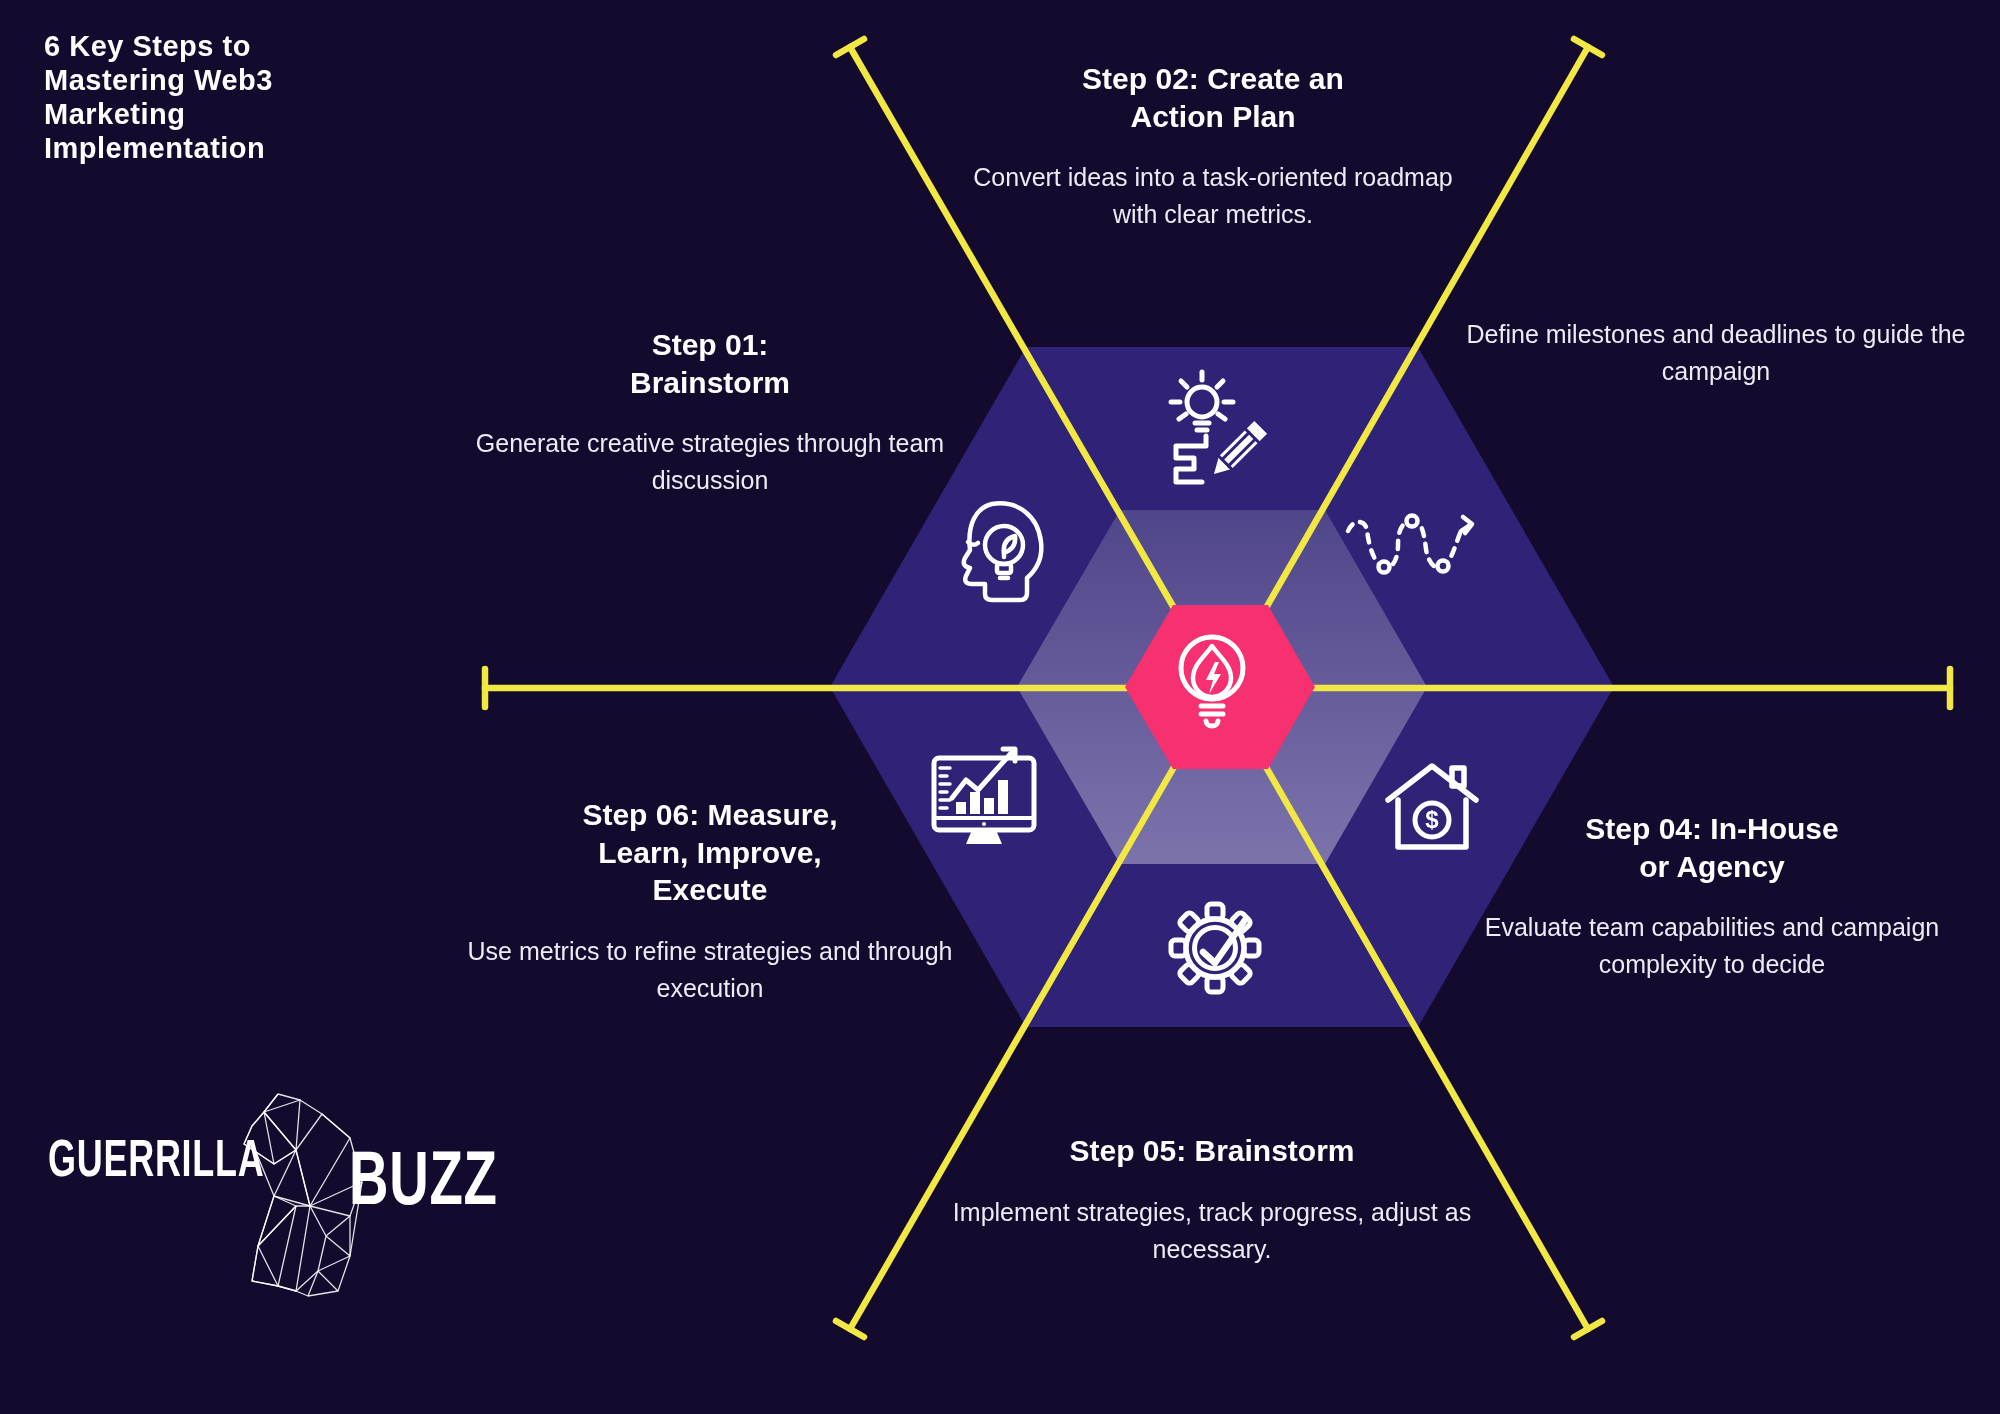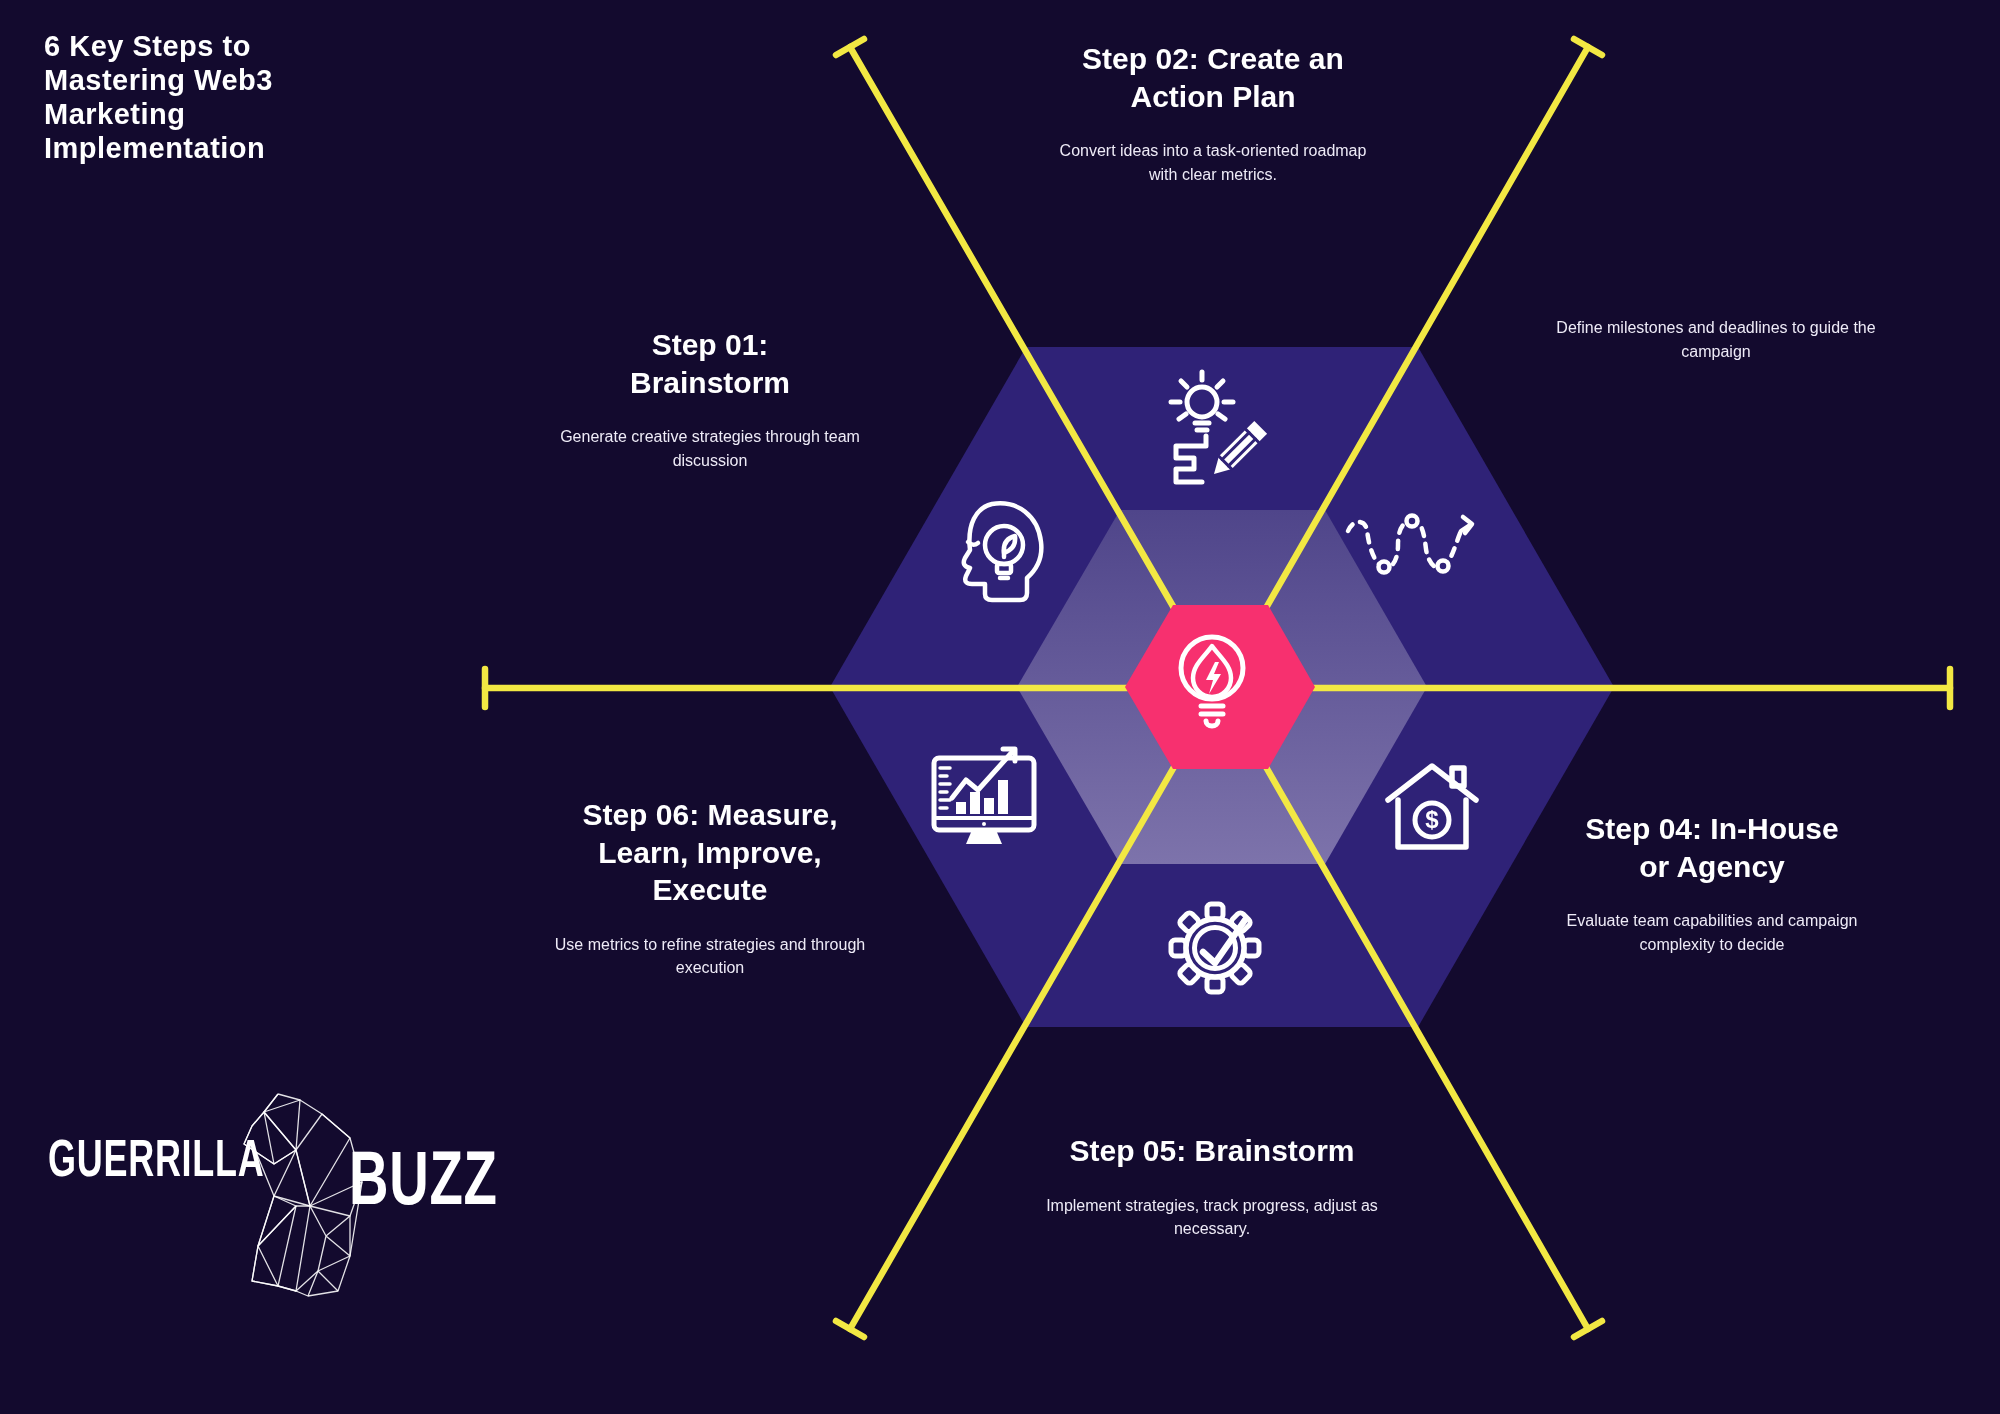--- a/index.html
+++ b/index.html
@@ -19,25 +19,25 @@
   }
   .step{
     position:absolute;transform:translateX(-50%);
     text-align:center;
   }
   .step h3{
     margin:0 0 24px 0;font-size:30px;font-weight:700;line-height:1.25;
     white-space:pre-line;color:var(--c-text-primary,#fff);
   }
   .step p{
-    margin:0;font-size:16px;font-weight:400;line-height:1.48;
+    margin:0;font-size:25px;font-weight:400;line-height:1.48;
     white-space:pre-line;color:var(--c-text-secondary,#eeebf7);
   }
   .step-01{left:710px;top:312px;width:600px;margin-top:14px;}
-  .step-02{left:1213px;top:40px;width:600px;}
+  .step-02{left:1213px;top:60px;width:600px;}
   .step-03{left:1716px;top:316px;width:560px;}
   .step-04{left:1712px;top:810px;width:560px;}
   .step-05{left:1212px;top:1132px;width:640px;}
   .step-06{left:710px;top:796px;width:600px;}
   .logo{
     position:absolute;left:48px;top:1128px;display:flex;align-items:flex-start;
   }
   .logo-text{display:flex;flex-direction:row;}
   .logo-line1{
     font-size:50px;font-weight:700;letter-spacing:1px;

